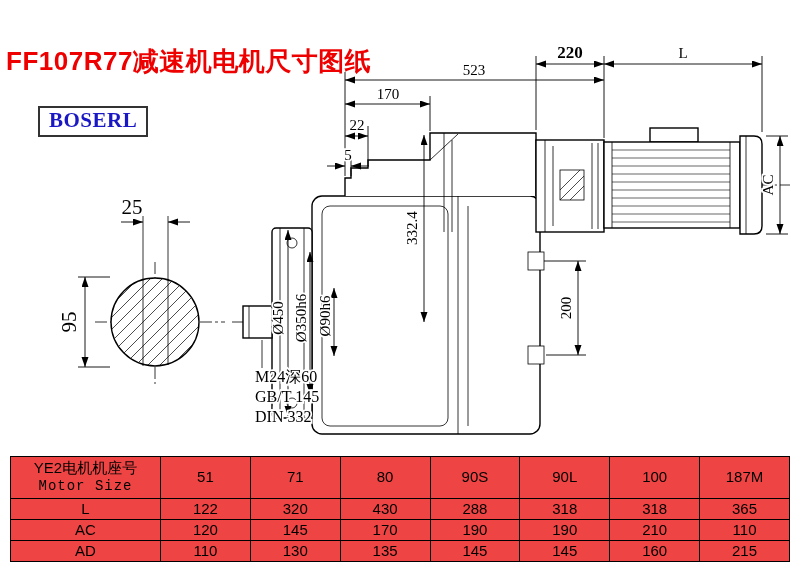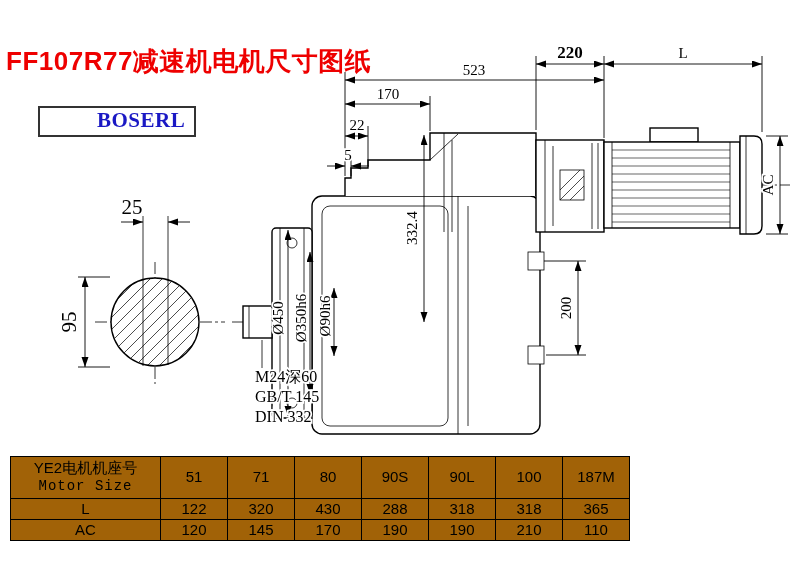--- a/index.html
+++ b/index.html
@@ -10,21 +10,21 @@
   .title {
     position:absolute; left:6px; top:4px;
     font-size:26px; font-weight:bold; color:#ee0000; letter-spacing:0.5px;margin-top:40px;
   }
   .brand {
     position:absolute; left:38px; top:106px;
     border:2px solid #333; padding:0 9px 2px 9px; background:#fff;
   }
   .brand span {
     font-family:"Liberation Serif", serif; font-weight:bold;
-    font-size:21px; color:#1a18c4; letter-spacing:0.5px;margin-left:48px;
+    font-size:21px; color:#1a18c4; letter-spacing:0.5px;
   }
   svg.drawing { position:absolute; left:0; top:0; }
 
   
   .med  { stroke:#000; stroke-width:1.4; fill:none; }
   .thin { stroke:#000; stroke-width:0.8; fill:none; }
   .w    { fill:#fff; }
   .dimg line { stroke:#000; stroke-width:0.9; }
   .cl line   { stroke:#000; stroke-width:0.8; stroke-dasharray:12 3 3 3; }
   .hatch line { stroke:#000; stroke-width:0.7; }
@@ -34,22 +34,22 @@
     font-family:"Liberation Serif","DejaVu Serif",serif;
     font-size:15px; fill:#000; text-anchor:middle;
     stroke:#fff; stroke-width:3.5px; paint-order:stroke; 
   }
   svg text.b  { font-weight:bold; font-size:17px; }
   svg text.xl { font-size:21px; }
   svg text.note { text-anchor:start; font-size:16px; }
 
   
   table.dim {
-    position:absolute; left:10px; top:456px; width:620px;
-    border-collapse:collapse; table-layout:fixed; background:#a16207;
+    position:absolute; left:10px; top:456px; width:780px;
+    border-collapse:collapse; table-layout:fixed; background:#ef4444;
   }
   table.dim th, table.dim td {
     border:1px solid #000; text-align:center; vertical-align:middle;
     font-size:15px; font-weight:normal; padding:0; line-height:1.25;
   }
   table.dim tr.hdr { height:42px; }
   table.dim tr.row { height:21px; }
   .cn { font-size:15px; }
   .en { font-family:Liberation Mono, monospace; font-size:14px; letter-spacing:1px; }
 </style>
@@ -255,14 +255,24 @@
   <tr class="row">
     <td>AC</td>
     <td>120</td>
     <td>145</td>
     <td>170</td>
     <td>190</td>
     <td>190</td>
     <td>210</td>
     <td>110</td>
   </tr>
+  <tr class="row">
+    <td>AD</td>
+    <td>110</td>
+    <td>130</td>
+    <td>135</td>
+    <td>145</td>
+    <td>145</td>
+    <td>160</td>
+    <td>215</td>
+  </tr>
 </tbody>
   </table>
 
 </body></html>

